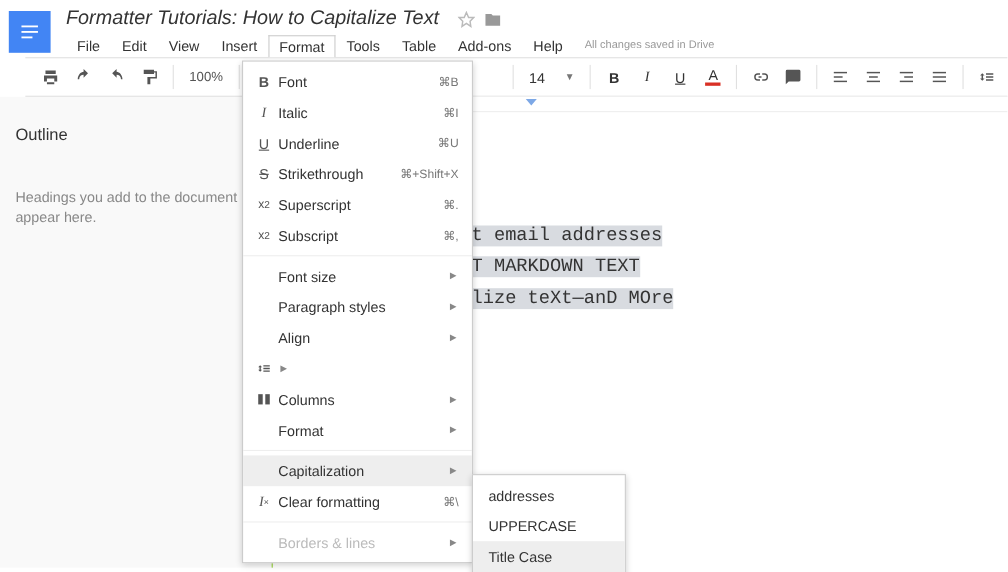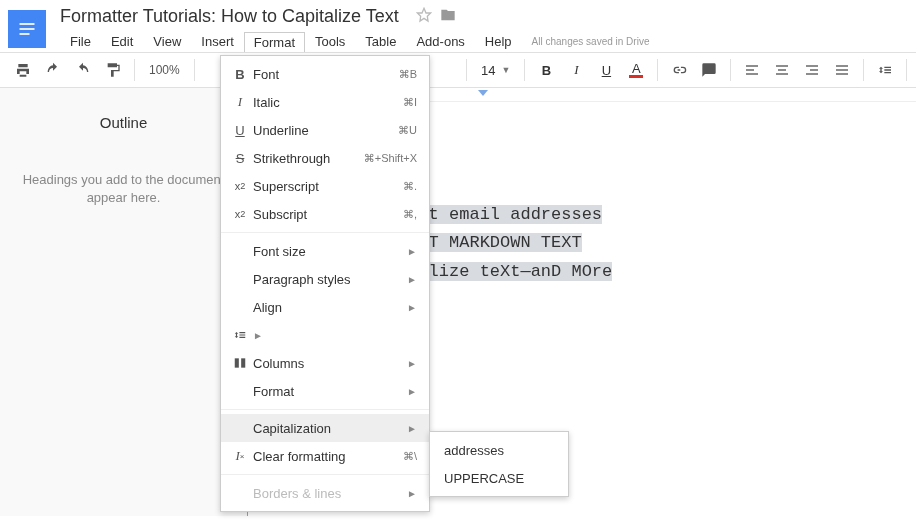--- a/index.html
+++ b/index.html
@@ -19,21 +19,21 @@
     padding: 6px 8px 0 8px;
   }
   .app-icon {
     width: 38px; height: 38px;
     background: #4285f4;
     display: flex; align-items: center; justify-content: center;
     margin-right: 14px;
     margin-top: 4px;
   }
   .app-icon svg { width: 20px; height: 20px; fill: #fff; }
-  .title-row { display: flex; align-items: flex-start; }
+  .title-row { display: flex; align-items: flex-end; font-style: italic; }
   .doc-title {
     font-size: 18px; color: #333; padding-right: 10px;
   }
   .star-btn, .folder-btn {
     width: 18px; height: 18px; margin-left: 6px; display:flex;align-items:center;justify-content:center;
     color:#bbb;
   }
   .menubar {
     display: flex;
     align-items: center;
@@ -62,43 +62,43 @@
 
   .toolbar-wrap { position: relative; }
   .toolbar {
     border-top: 1px solid #e0e0e0;
     border-bottom: 1px solid #e0e0e0;
     display: flex;
     align-items: center;
     height: 36px;
     padding: 0 8px;
     color: #555;
+    margin-left: 23px;
   }
   .tb-btn {
     width: 28px; height: 28px;
     display: flex; align-items: center; justify-content: center;
     margin: 0 1px;
     cursor: pointer;
   }
   .tb-sep { width:1px; height:22px; background:#e0e0e0; margin: 0 6px; }
   .tb-text { font-size: 12px; padding: 0 8px; color:#555;}
-  .tb-select { display:flex; align-items:center; gap:6px; padding: 0 8px; border:none;}
+  .tb-select { display:flex; align-items:center; gap:18px; padding: 0 8px; border:none;}
   .tb-select .chev { font-size:9px;color:#777;} 
 
   .content-area {
     display: flex;
     height: calc(520px - 92px);
   }
   .outline-panel {
     width: 248px;
     border-right: 1px solid #84cc16;
     background: #f9f9f9;
     padding: 26px 14px;
     color: #555;
-    text-align: center;
   }
   .outline-title { font-size: 15px; color:#333; margin-bottom: 40px; }
   .outline-empty { font-size: 13px; color:#888; line-height:1.35;}
   .doc-surface {
     flex: 1;
     background: #fff;
     position: relative;
   }
   .ruler {
     height: 14px;
@@ -443,13 +443,14 @@
   <div class="dd-item disabled">
     <span class="dd-icon"></span>
     <span class="dd-label">Borders &amp; lines</span>
     <span class="dd-caret">►</span>
   </div>
 </div>
 
 <div class="submenu">
   <div class="sub-item">addresses</div>
   <div class="sub-item">UPPERCASE</div>
+  <div class="sub-item highlight">Title Case</div>
 </div>
 
 </body></html>

